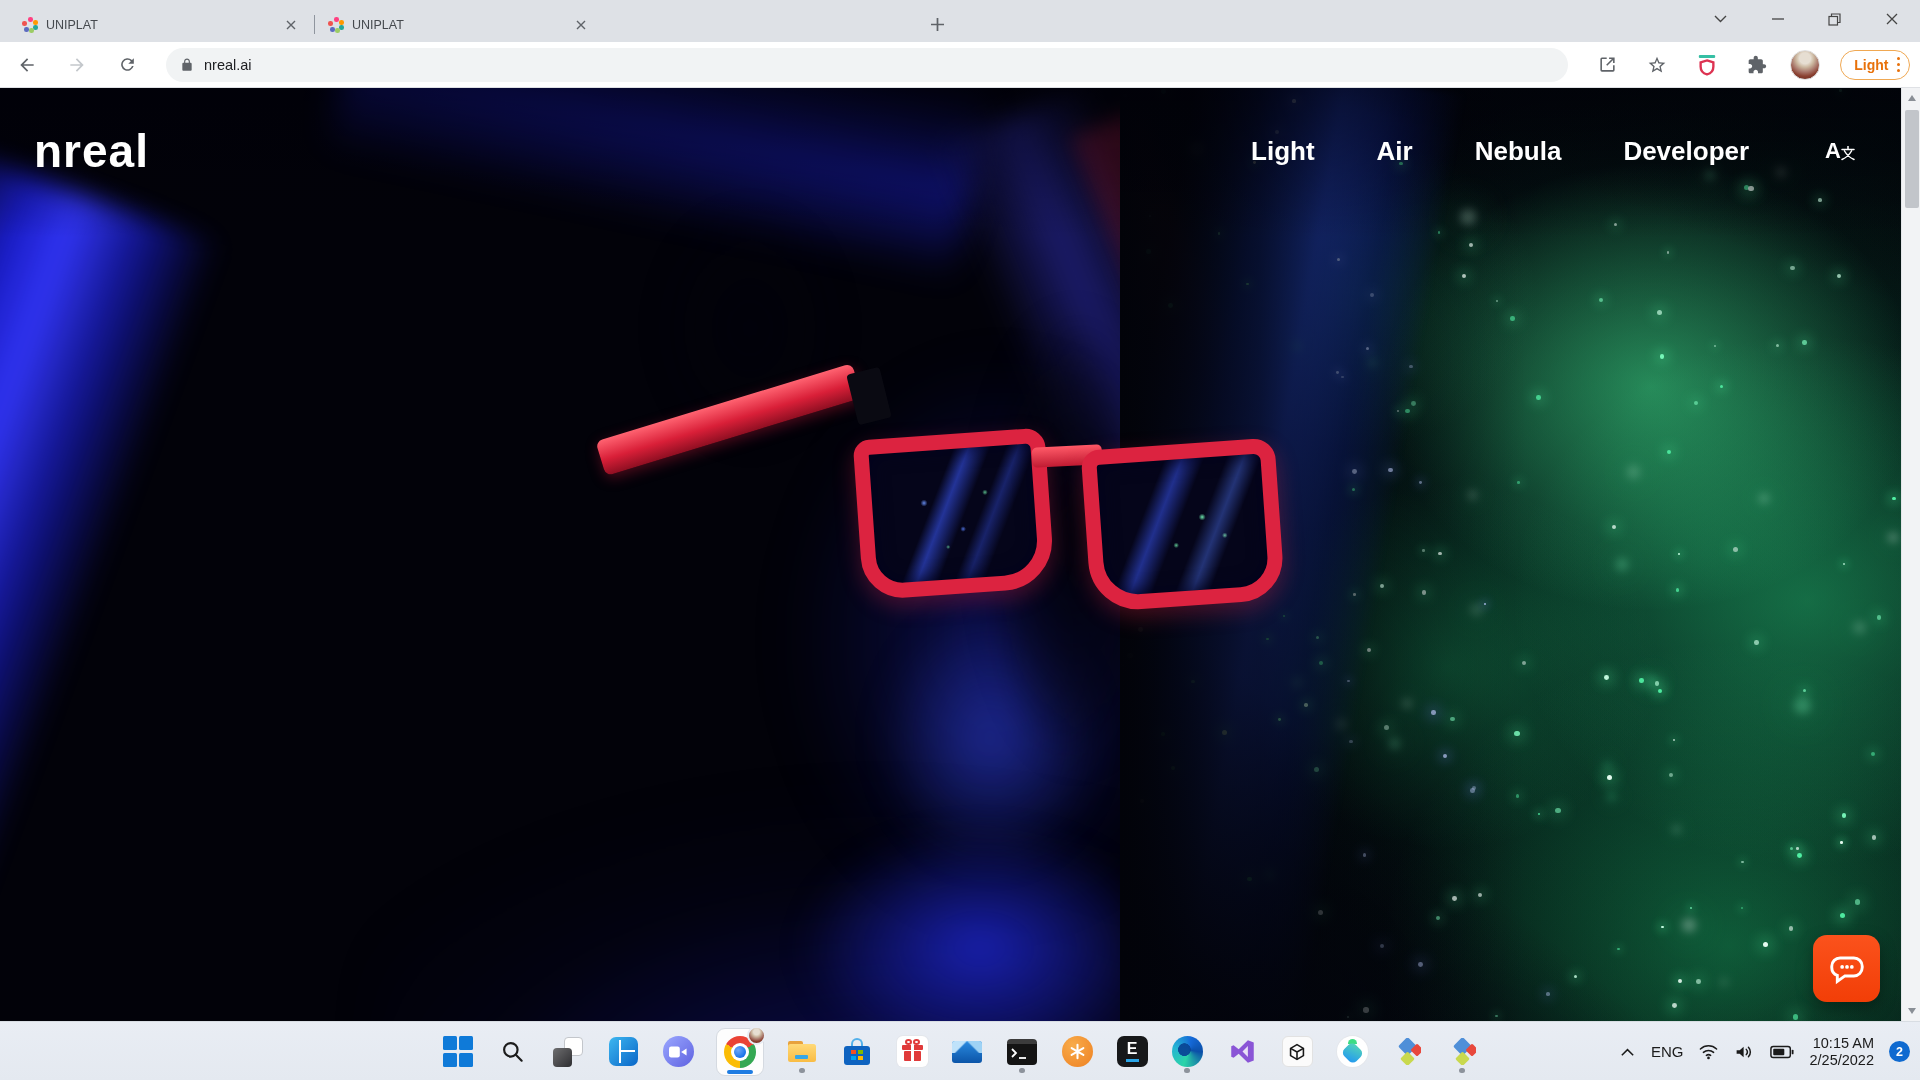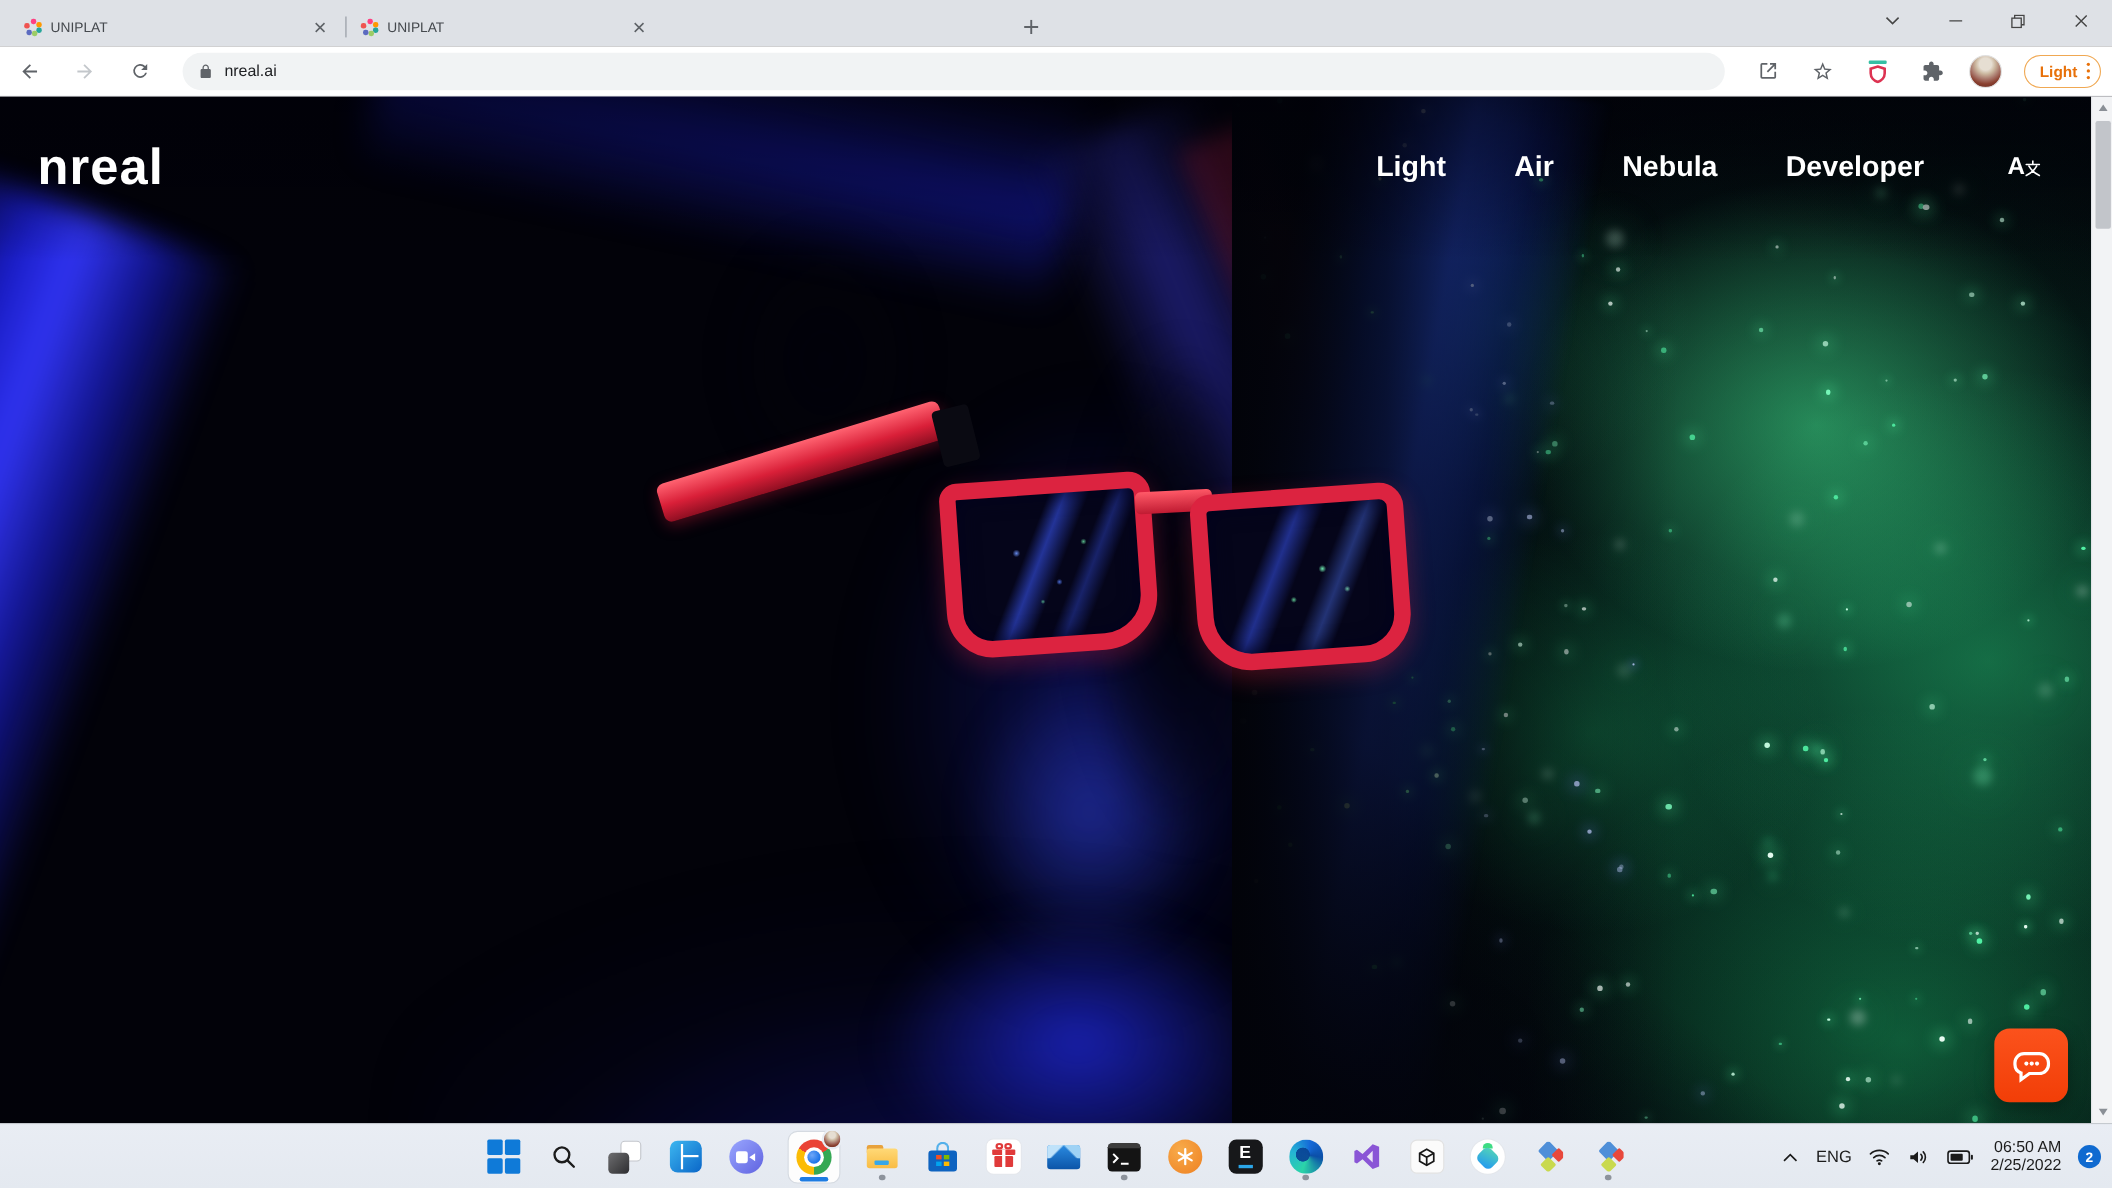--- a/index.html
+++ b/index.html
@@ -771,18 +771,18 @@
     <svg width="21" height="18" viewBox="0 0 24 20">
       <path d="M3 8v4h3.5L11 16V4L6.5 8H3z" fill="#1b1b1b"></path>
       <path d="M14 7a4.5 4.5 0 0 1 0 6M16.5 4.5a8 8 0 0 1 0 11" fill="none" stroke="#1b1b1b" stroke-width="1.7" stroke-linecap="round"></path>
       </svg>
     <svg width="24" height="16" viewBox="0 0 26 16">
       <rect x="1" y="2" width="21" height="12" rx="2.5" fill="none" stroke="#1b1b1b" stroke-width="1.6"></rect>
       <rect x="3.5" y="4.5" width="12" height="7" rx="1" fill="#1b1b1b"></rect>
       <rect x="23.5" y="5.5" width="2" height="5" rx="1" fill="#1b1b1b"></rect>
       </svg>
     <div class="clock">
-      <div>06:50 AM</div>
+      <div>10:15 AM</div>
       <div>2/25/2022</div>
     </div>
     <div class="tray-badge">2</div>
   </div>
 </div>
 
 </body></html>

